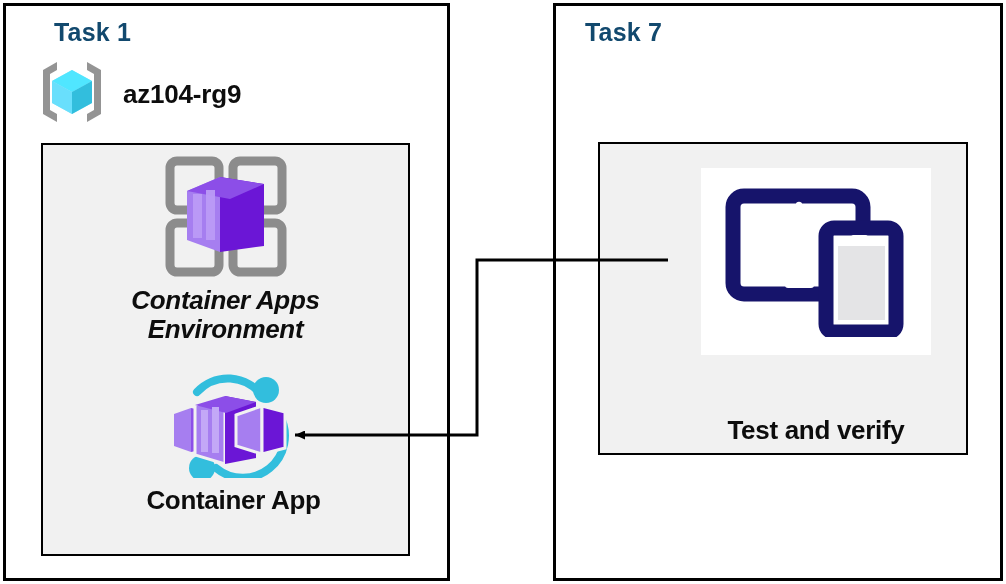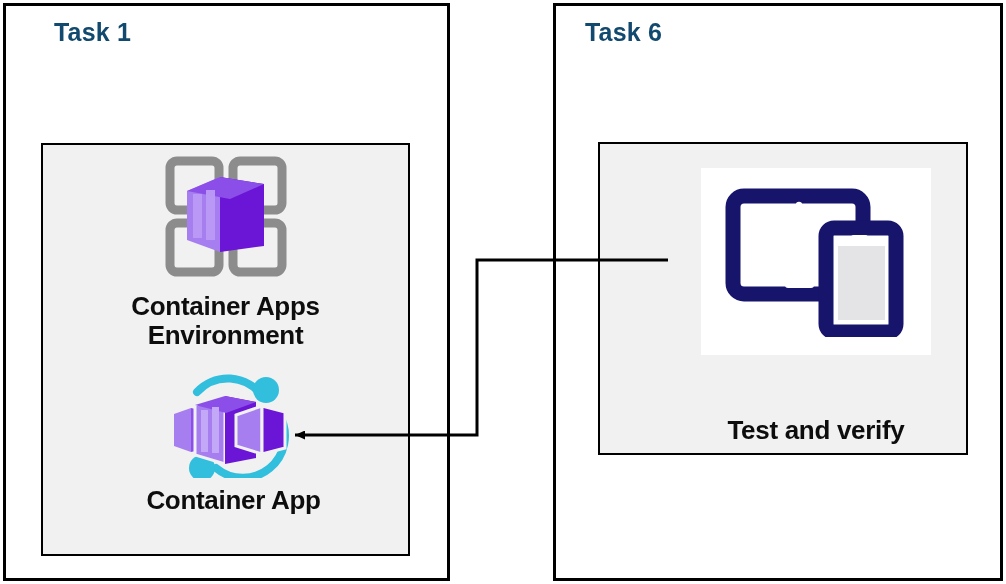--- a/index.html
+++ b/index.html
@@ -83,21 +83,21 @@
 
   .caption {
     font-size: 26px;
     font-weight: bold;
     color: #0d0d0d;
     text-align: center;
     line-height: 1.12;
     letter-spacing: -0.3px;
     white-space: pre-line;
   }
-  #cae-caption { margin-top: 6px; }
+  #cae-caption { margin-top: 0; font-style: italic; }
   #ca-caption  { margin-top: 4px; }
   #tv-caption  { margin-top: 16px; }
 
   .white-plate {
     background: #ffffff;
     width: 230px;
     height: 187px;
     display: flex;
     align-items: center;
     justify-content: center;
@@ -112,20 +112,36 @@
   }
 </style>
 </head>
 <body>
 
 <div class="canvas">
 
   <div class="task-panel" id="task1-panel"></div>
   <div class="task-title" id="task1-title">Task 1</div>
 
+  <div id="rg-row">
+    <span>
+      <svg width="74" height="68" viewBox="0 0 74 68" aria-hidden="true">
+
+        <path d="M22 4 L8 12 L8 56 L22 64 L22 56 L15 52 L15 16 L22 12 Z" fill="#949494"></path>
+
+        <path d="M52 4 L66 12 L66 56 L52 64 L52 56 L59 52 L59 16 L52 12 Z" fill="#949494"></path>
+
+        <path d="M37 12 L57 23 L57 45 L37 56 L17 45 L17 23 Z" fill="#9fe9fb"></path>
+        <path d="M37 12 L57 23 L37 34 L17 23 Z" fill="#50e6ff"></path>
+        <path d="M37 34 L57 23 L57 45 L37 56 Z" fill="#32bedd"></path>
+        <path d="M37 34 L17 23 L17 45 L37 56 Z" fill="#69dffc"></path>
+      </svg>
+    </span>
+    <span id="rg-label">az104-rg9</span>
+  </div>
 
   <div class="grey-box" id="task1-inner"></div>
 
   <div class="icon-block" id="cae-block">
     <span>
       <svg width="136" height="132" viewBox="0 0 136 132" aria-hidden="true">
 
         <g fill="none" stroke="#8c8c8c" stroke-width="9">
           <rect x="12" y="11" width="49" height="49" rx="7"></rect>
           <rect x="75" y="11" width="49" height="49" rx="7"></rect>
@@ -174,21 +190,21 @@
         <g>
           <path d="M78 43 L104 34 L104 82 L78 74 Z" fill="#a67ef0" stroke="#f1f1f1" stroke-width="3"></path>
           <path d="M104 34 L127 40 L127 76 L104 82 Z" fill="#6b16d6" stroke="#f1f1f1" stroke-width="3"></path>
         </g>
       </svg>
     </span>
     <div class="caption" id="ca-caption">Container App</div>
   </div>
 
   <div class="task-panel" id="task2-panel"></div>
-  <div class="task-title" id="task2-title">Task 6</div>
+  <div class="task-title" id="task2-title">Task 7</div>
 
   <div class="grey-box" id="task2-inner"></div>
 
   <div class="icon-block" id="tv-block">
     <div class="white-plate">
       <span>
         <svg width="182" height="155" viewBox="0 0 182 155" aria-hidden="true">
 
           <rect x="8" y="14" width="130" height="98" rx="11" ry="11" fill="none" stroke="#16146b" stroke-width="15"></rect>
           <circle cx="74" cy="23" r="3.2" fill="#ffffff"></circle>

